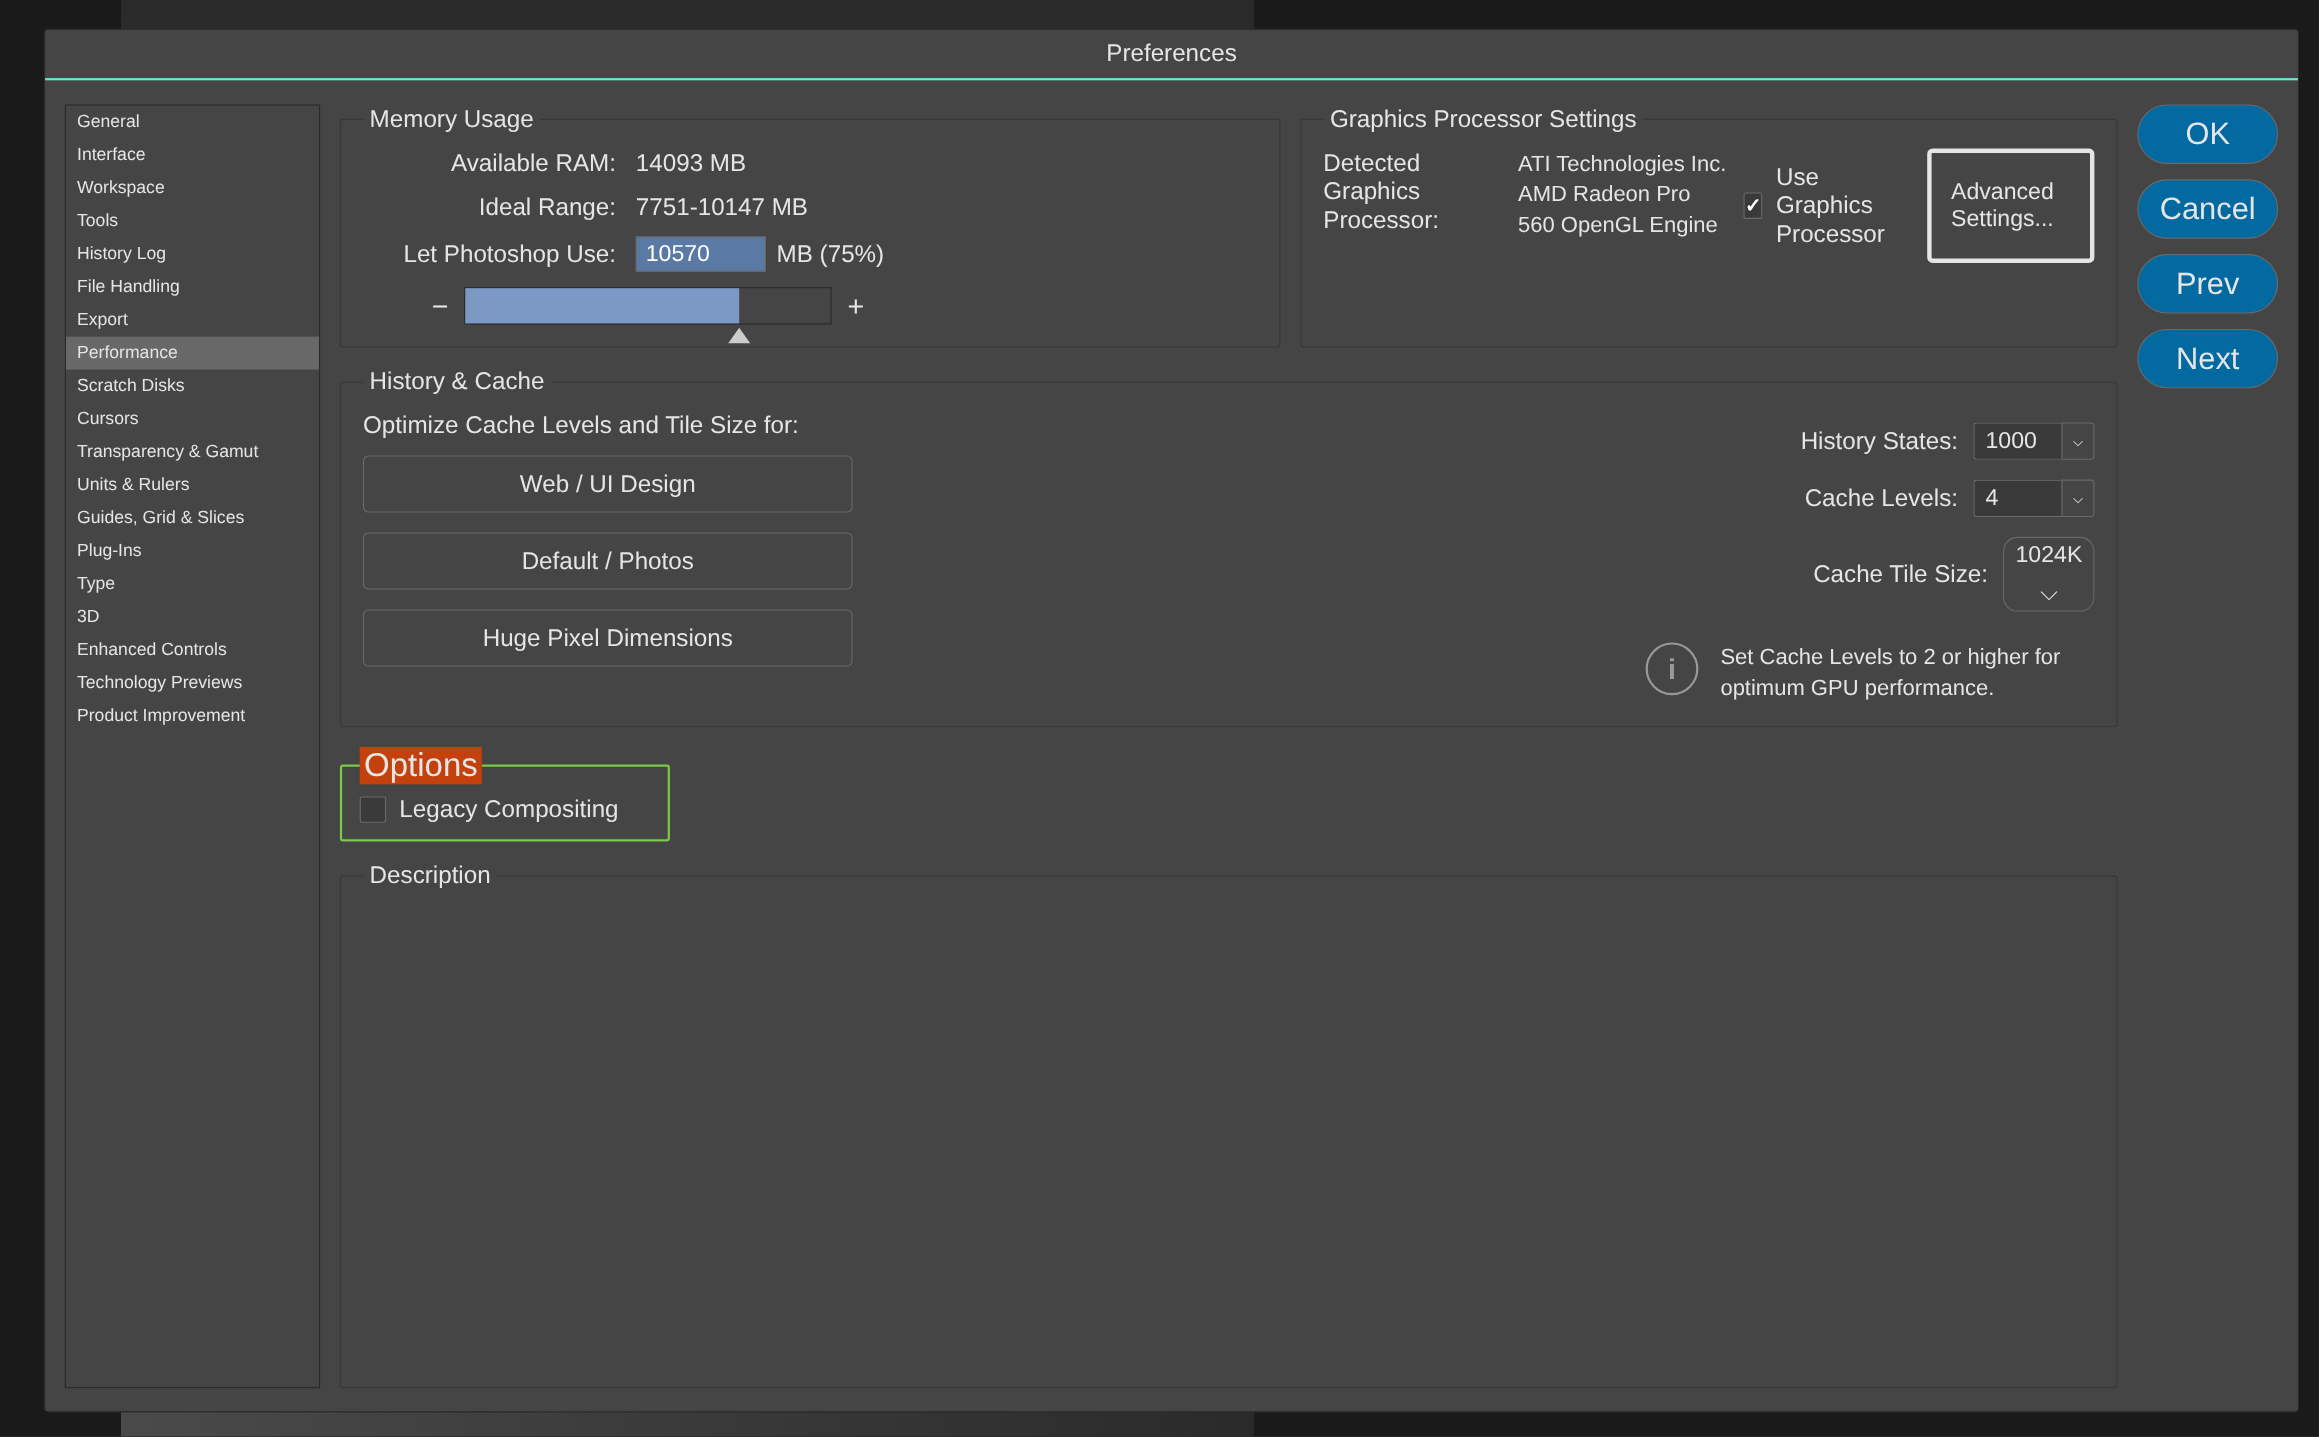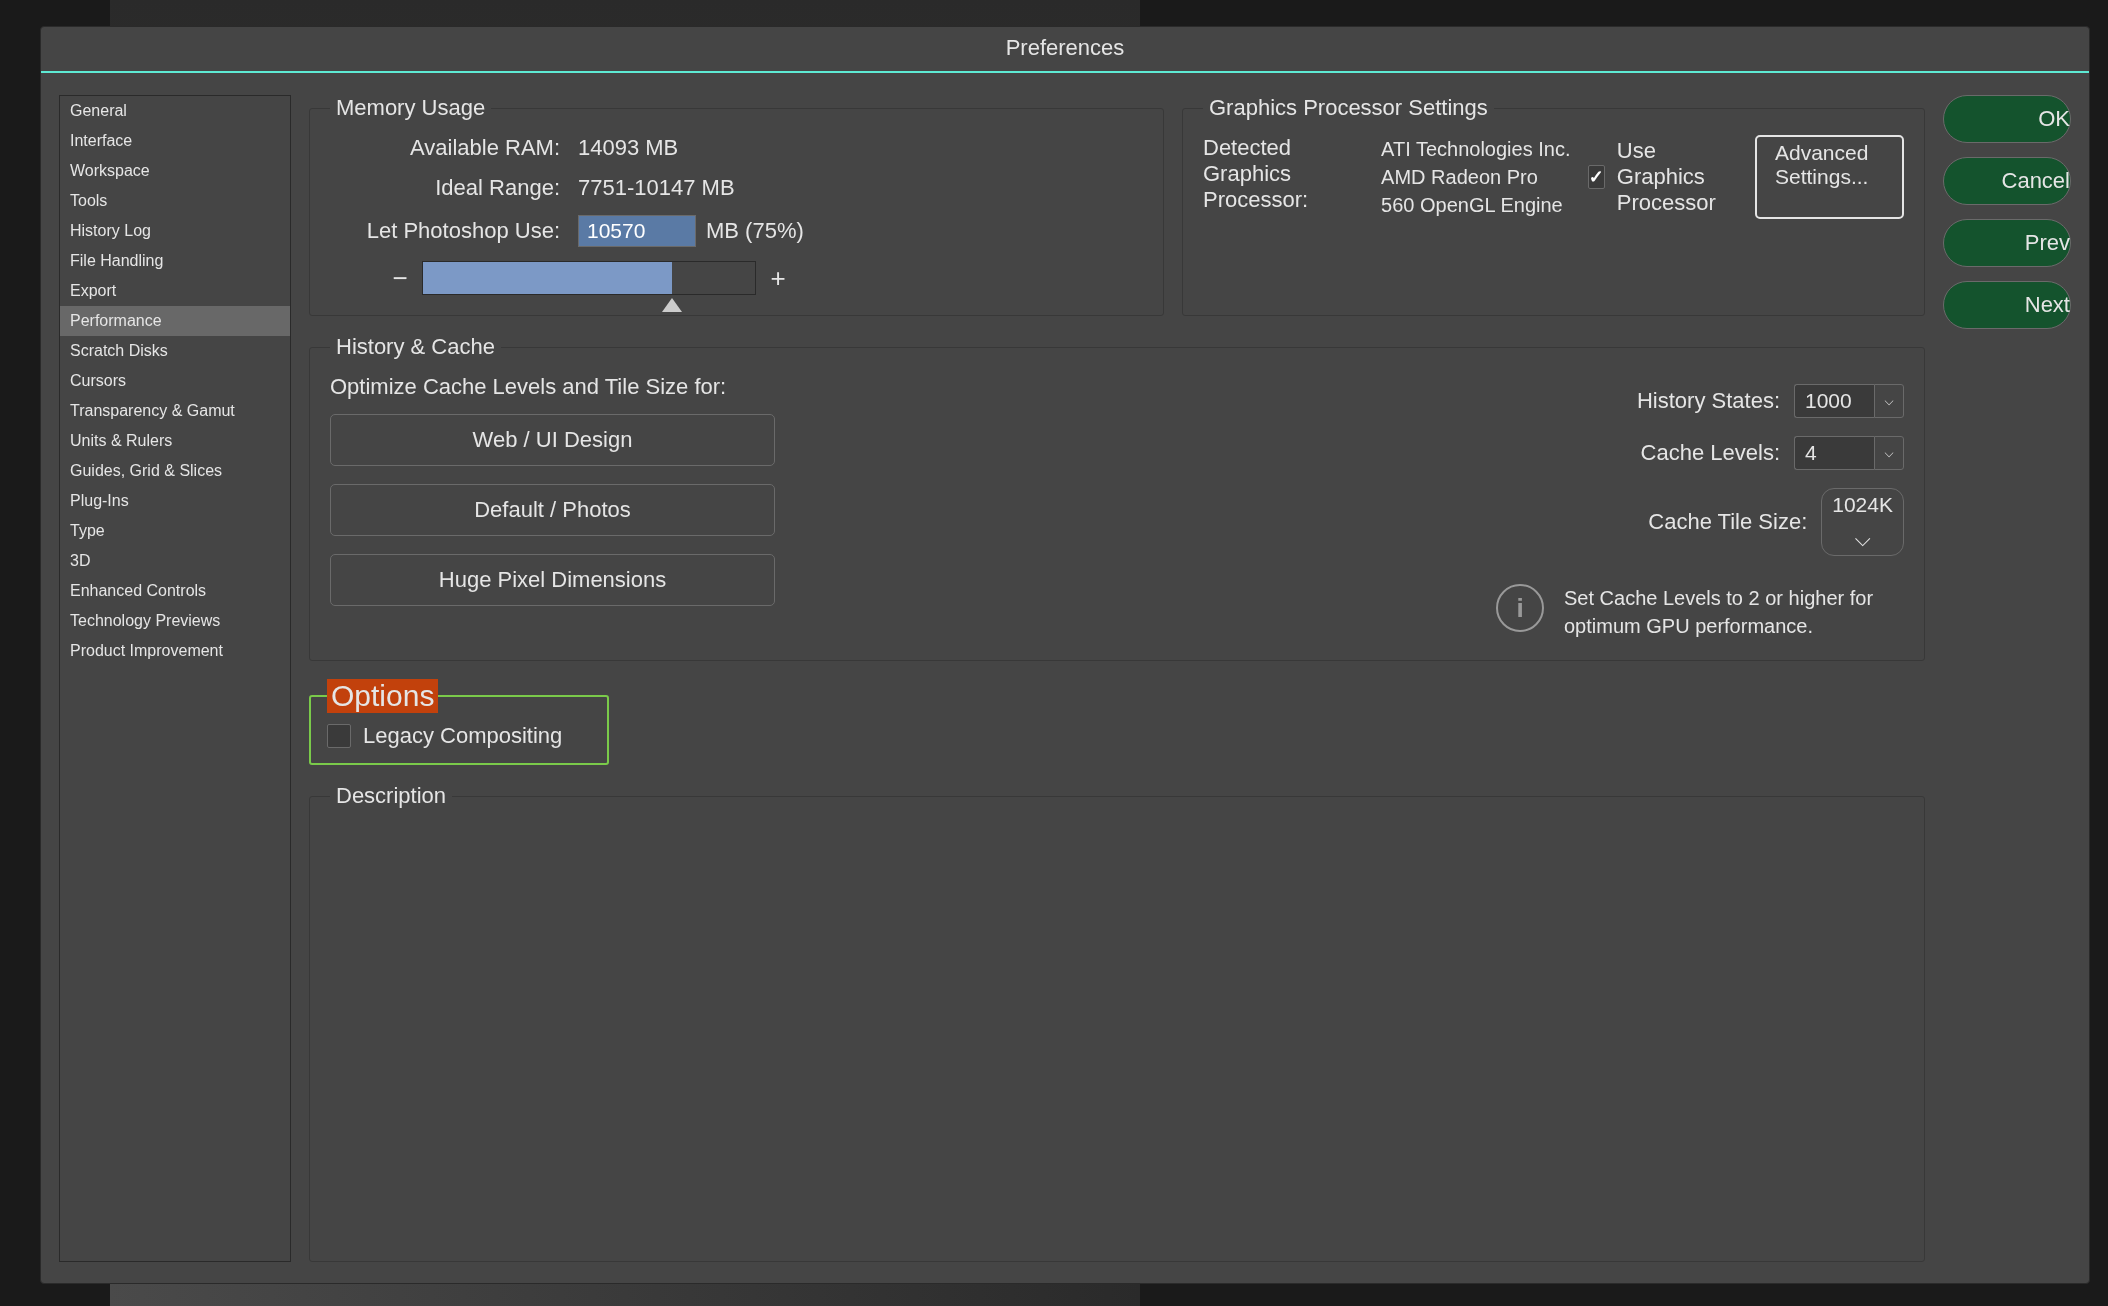--- a/index.html
+++ b/index.html
@@ -7,42 +7,42 @@
 .bg-image { position: absolute; top: 0; left: 110px; width: 1030px; height: 1306px; background: linear-gradient(180deg, #2a2a2a 0%, #3a3530 50%, #2a2a2a 100%); }
 .bg-image-bottom { position: absolute; bottom: 0; left: 110px; width: 1030px; height: 30px; background: linear-gradient(90deg, #4a4a4a, #3a3a3a, #2a2a2a); }
 .dialog { position: absolute; top: 26px; left: 40px; width: 2050px; height: 1258px; background: #454545; border: 1px solid #2a2a2a; border-radius: 4px; }
 .dialog-title { text-align: center; color: #e5e5e5; font-size: 22px; padding: 8px 0 10px 0; border-bottom: 2px solid #5eead4; }
 .dialog-body { display: flex; padding: 22px 18px; gap: 18px; height: calc(100% - 45px); }
 .sidebar { width: 232px; border: 1px solid #2a2a2a; background: #454545; display: flex; flex-direction: column; }
 .sidebar-item { color: #e5e5e5; font-size: 16px; padding: 6px 10px; cursor: pointer; }
 .sidebar-item.selected { background: #686868; }
 .main-panel { flex: 1; display: flex; flex-direction: column; gap: 18px; }
 .right-panel { width: 128px; display: flex; flex-direction: column; gap: 14px; }
-.btn { border: 1px solid #6a6a6a; background: #14532d; color: #e5e5e5; font-size: 22px; padding: 10px 0; border-radius: 40px; cursor: pointer; text-align: right; }
+.btn { border: 1px solid #6a6a6a; background: #0369a1; color: #e5e5e5; font-size: 28px; padding: 10px 0; border-radius: 40px; cursor: pointer; text-align: center; }
 fieldset { border: 1px solid #383838; border-radius: 3px; padding: 14px 20px 20px 20px; position: relative; }
 legend { color: #e5e5e5; font-size: 22px; padding: 0 6px; }
 .memory-section { display: flex; gap: 18px; }
 .memory-left { flex: 0 0 855px; }
 .mem-row { display: flex; align-items: center; margin-bottom: 14px; }
 .mem-label { width: 230px; text-align: right; color: #e5e5e5; font-size: 22px; margin-right: 18px; }
 .mem-value { color: #e5e5e5; font-size: 22px; }
 .input-num { width: 118px; background: #3a3a3a; border: 1px solid #6a6a6a; color: #e5e5e5; font-size: 21px; padding: 3px 8px; text-align: left; }
 .input-num.selected { background: #5a7aa5; color: #fff; }
 .slider-row { display: flex; align-items: center; gap: 12px; margin-top: 8px; margin-left: 60px; }
 .slider-minus, .slider-plus { color: #e5e5e5; font-size: 26px; cursor: pointer; width: 20px; text-align: center; }
 .slider-track { position: relative; width: 334px; height: 34px; border: 1px solid #2a2a2a; background: #454545; }
 .slider-fill { position: absolute; top: 0; left: 0; height: 100%; background: #7c99c6; }
 .slider-thumb { position: absolute; top: 36px; width: 0; height: 0; border-left: 10px solid transparent; border-right: 10px solid transparent; border-bottom: 14px solid #ccc; transform: translateX(-10px); }
 .gpu-body { display: flex; flex-direction: row; gap: 12px; }
 .gpu-title { color: #e5e5e5; font-size: 22px; }
 .gpu-info { color: #e5e5e5; font-size: 20px; line-height: 1.4; }
 .checkbox-row { display: flex; align-items: center; gap: 12px; color: #e5e5e5; font-size: 22px; cursor: pointer; }
 .checkbox { width: 24px; height: 24px; border: 1px solid #6a6a6a; background: #3a3a3a; display: flex; align-items: center; justify-content: center; border-radius: 2px; }
 .checkbox.checked::after { content: '✓'; color: #fff; font-size: 18px; font-weight: bold; }
-.btn-inline { border: 2px solid #e5e5e5; background: #454545; color: #e5e5e5; font-size: 21px; padding: 4px 18px; border-radius: 5px; cursor: pointer; width: fit-content; }
+.btn-inline { border: 4px solid #e5e5e5; background: #454545; color: #e5e5e5; font-size: 21px; padding: 24px 18px; border-radius: 5px; cursor: pointer; width: fit-content; }
 .history-cache-body { display: flex; gap: 60px; }
 .hc-left { flex: 0 0 450px; }
 .hc-left-label { color: #e5e5e5; font-size: 22px; margin-bottom: 14px; }
 .hc-btn { border: 1px solid #6a6a6a; background: #454545; color: #e5e5e5; font-size: 22px; padding: 12px 0; border-radius: 5px; text-align: center; margin-bottom: 18px; cursor: pointer; width: 445px; }
 .hc-right { flex: 1; display: flex; flex-direction: column; padding-top: 10px; }
 .hc-right-row { display: flex; align-items: center; justify-content: flex-end; gap: 14px; margin-bottom: 18px; }
 .hc-right-label { color: #e5e5e5; font-size: 22px; text-align: right; }
 .stepper { display: flex; align-items: stretch; }
 .stepper-input { width: 80px; background: #3a3a3a; border: 1px solid #6a6a6a; color: #e5e5e5; font-size: 21px; padding: 4px 10px; border-right: none; border-radius: 3px 0 0 3px; }
 .stepper-btn { width: 30px; border: 1px solid #6a6a6a; background: #454545; color: #e5e5e5; display: flex; align-items: center; justify-content: center; border-radius: 0 3px 3px 0; cursor: pointer; font-size: 12px; }

